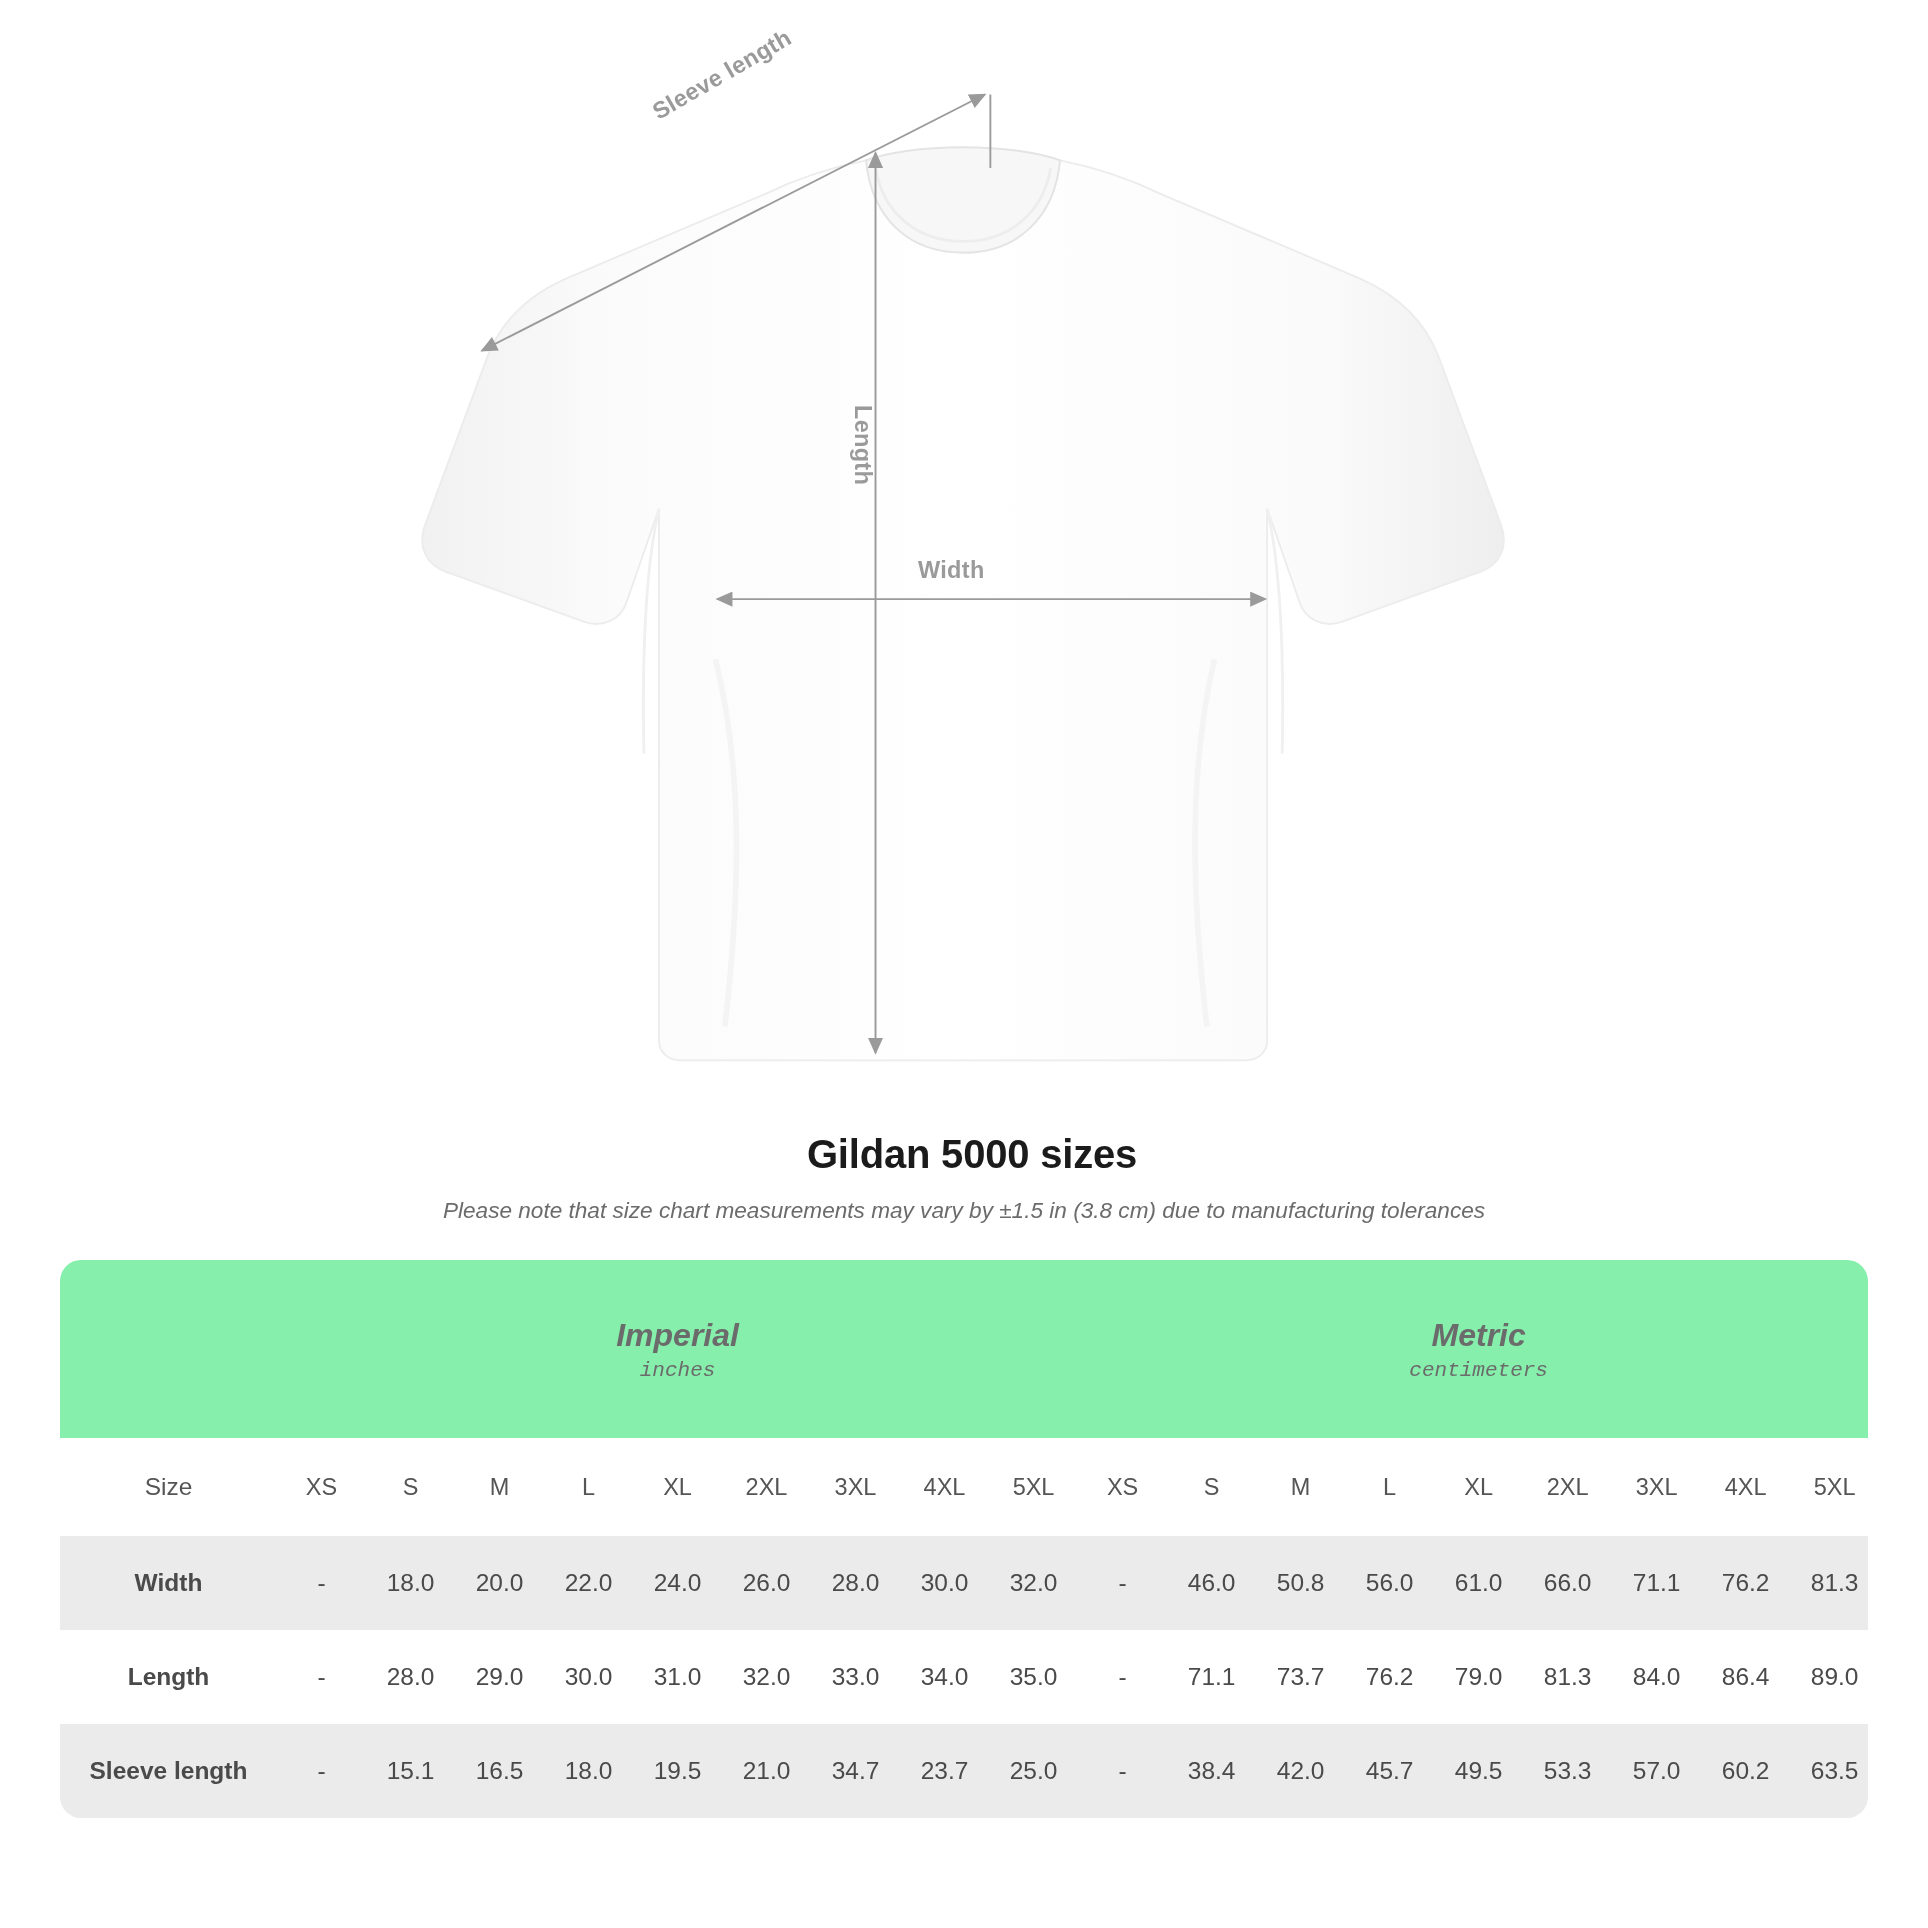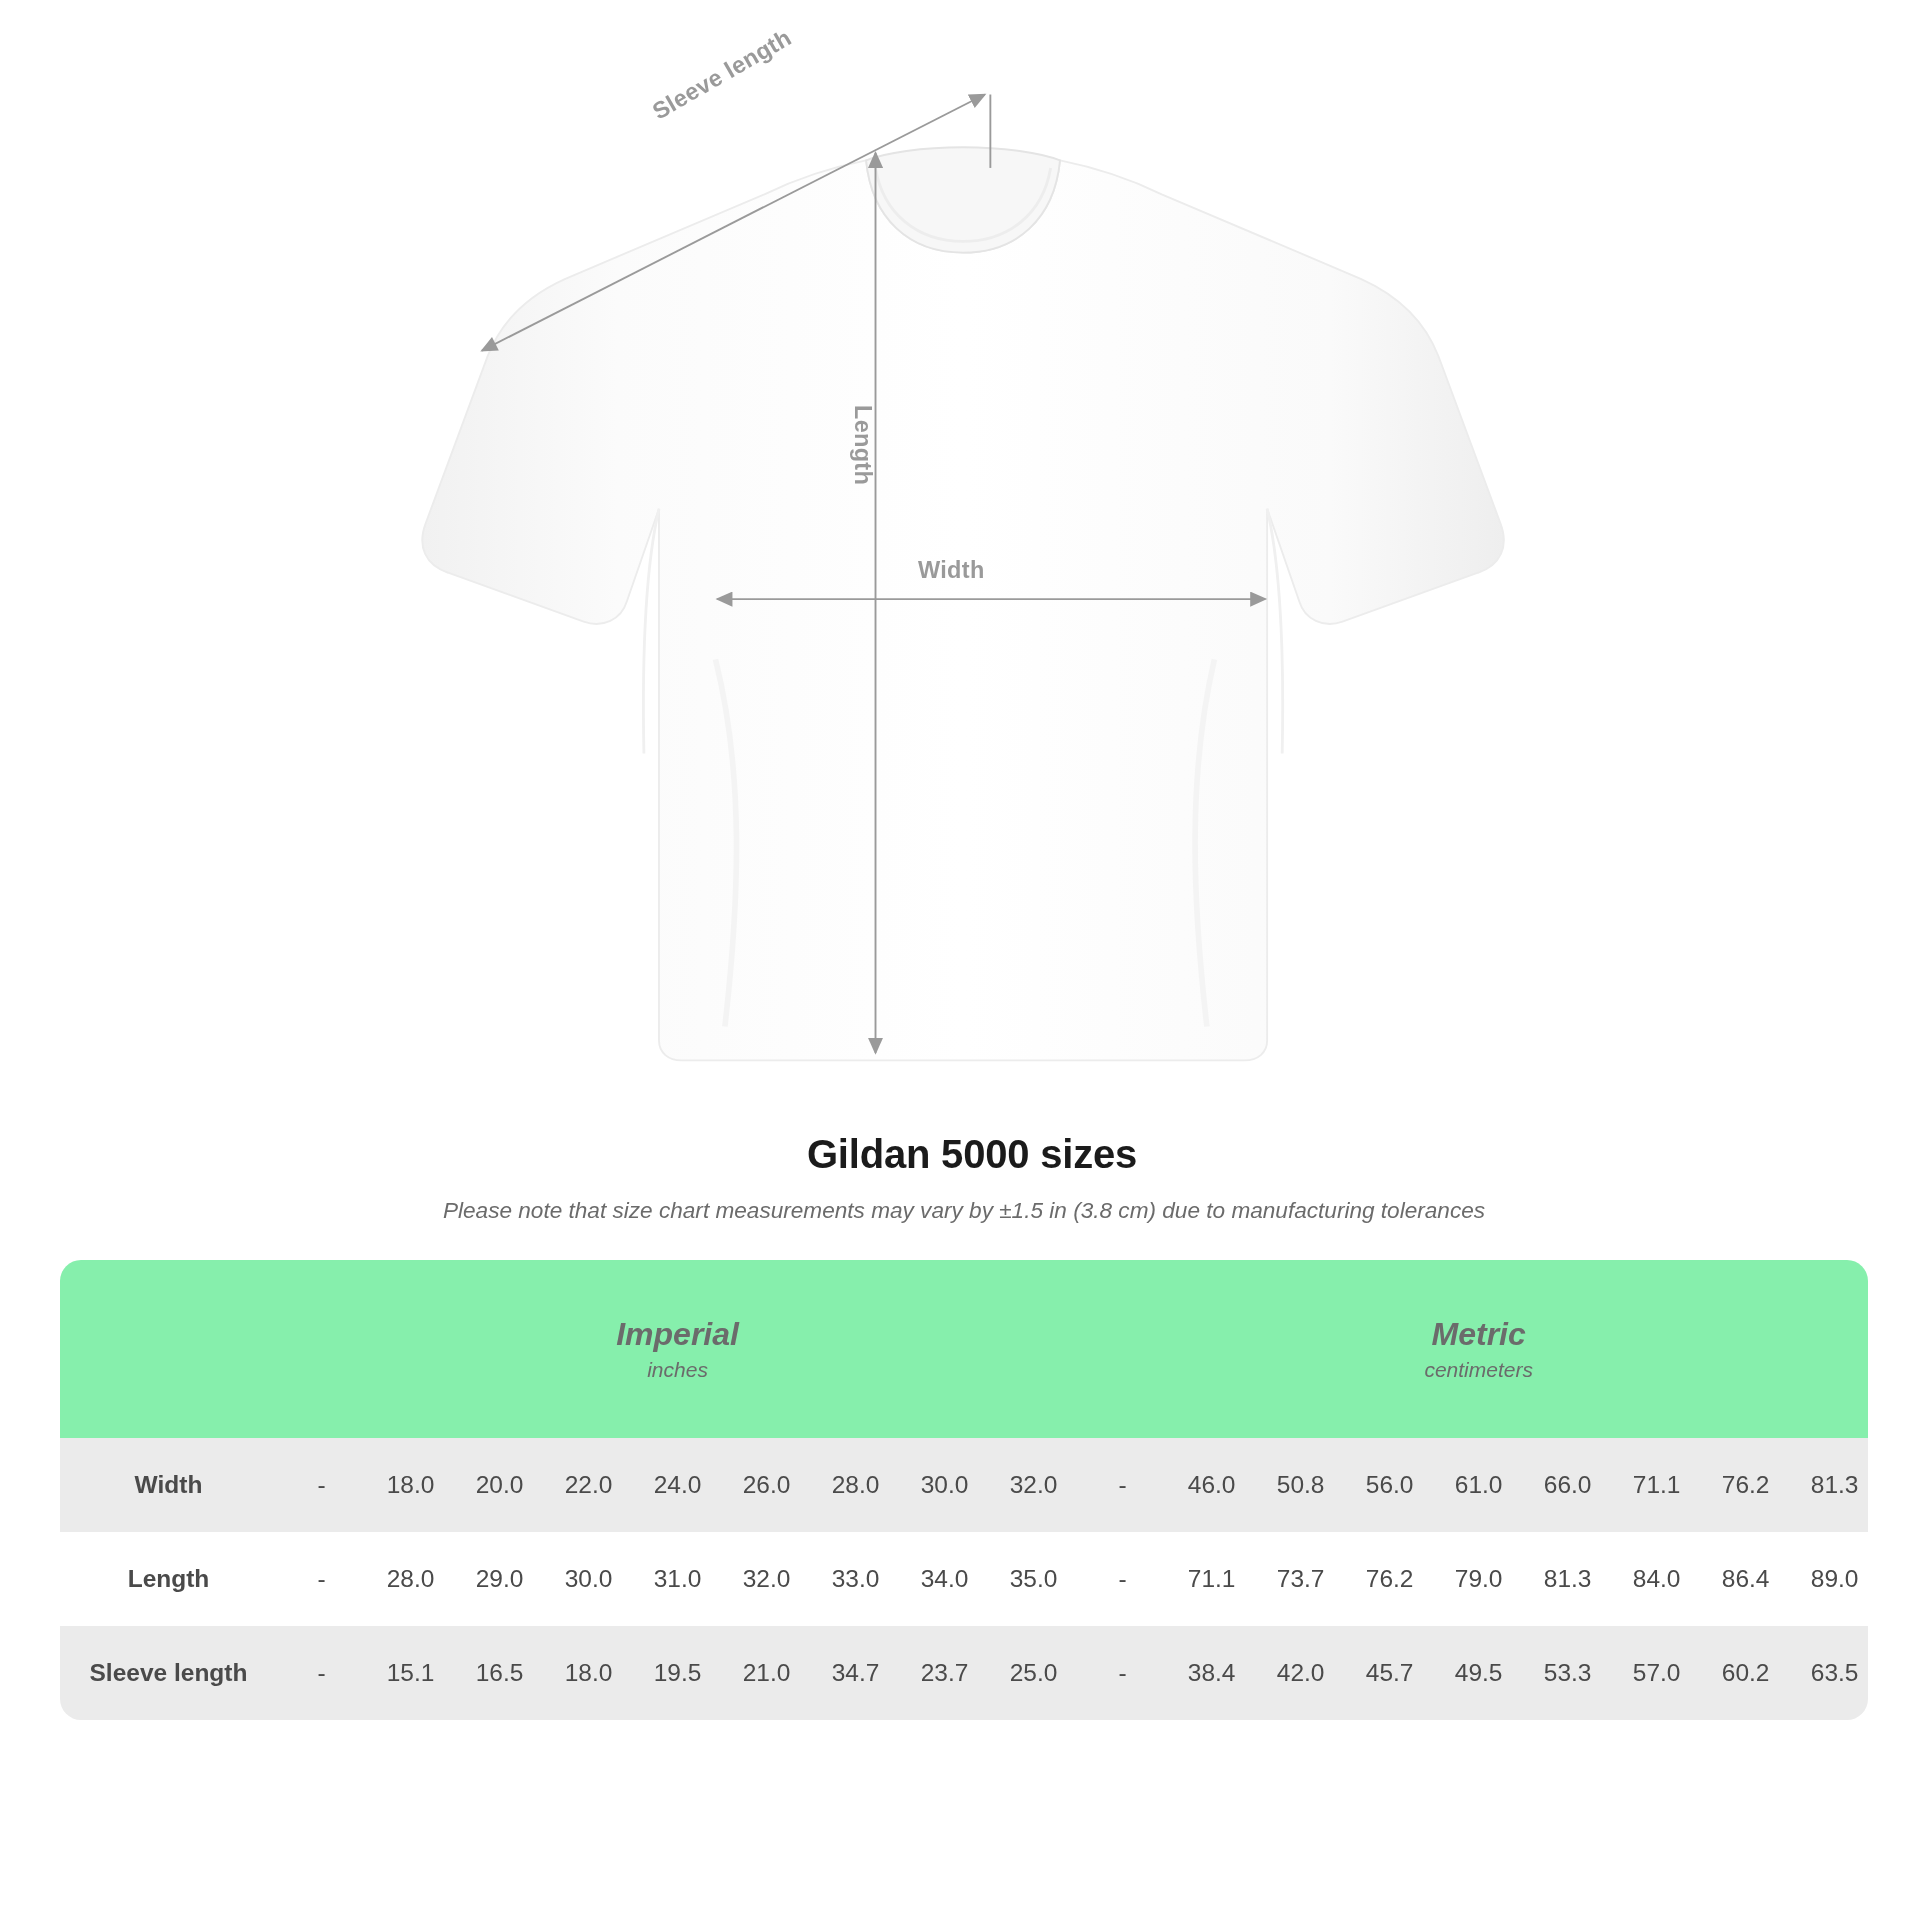--- a/index.html
+++ b/index.html
@@ -108,20 +108,21 @@
     font-style: italic;
     font-weight: bold;
     color: #6b6b6b;
     line-height: 1.15;
   }
   .unit-sub {
     font-size: 21px;
     font-style: italic;
     color: #6b6b6b;
     margin-top: 5.6px;
+    font-family: Liberation Mono, monospace;
   }
 
   .head-row td {
     background: #ffffff;
     height: 98px;
     font-size: 23.5px;
     font-weight: bold;
     color: #555555;
   }
   .head-row td.size-corner {
@@ -260,20 +261,41 @@
           <td colspan="9">
             <div class="unit-name">Imperial</div>
             <div class="unit-sub">inches</div>
           </td>
           <td colspan="9">
             <div class="unit-name">Metric</div>
             <div class="unit-sub">centimeters</div>
           </td>
         </tr>
 
+        <tr class="head-row">
+          <td class="size-corner">Size</td>
+          <td>XS</td>
+          <td>S</td>
+          <td>M</td>
+          <td>L</td>
+          <td>XL</td>
+          <td>2XL</td>
+          <td>3XL</td>
+          <td>4XL</td>
+          <td>5XL</td>
+          <td>XS</td>
+          <td>S</td>
+          <td>M</td>
+          <td>L</td>
+          <td>XL</td>
+          <td>2XL</td>
+          <td>3XL</td>
+          <td>4XL</td>
+          <td>5XL</td>
+        </tr>
 
         <tr class="data-row shade">
           <td class="rowlabel">Width</td>
           <td>-</td>
           <td>18.0</td>
           <td>20.0</td>
           <td>22.0</td>
           <td>24.0</td>
           <td>26.0</td>
           <td>28.0</td>

